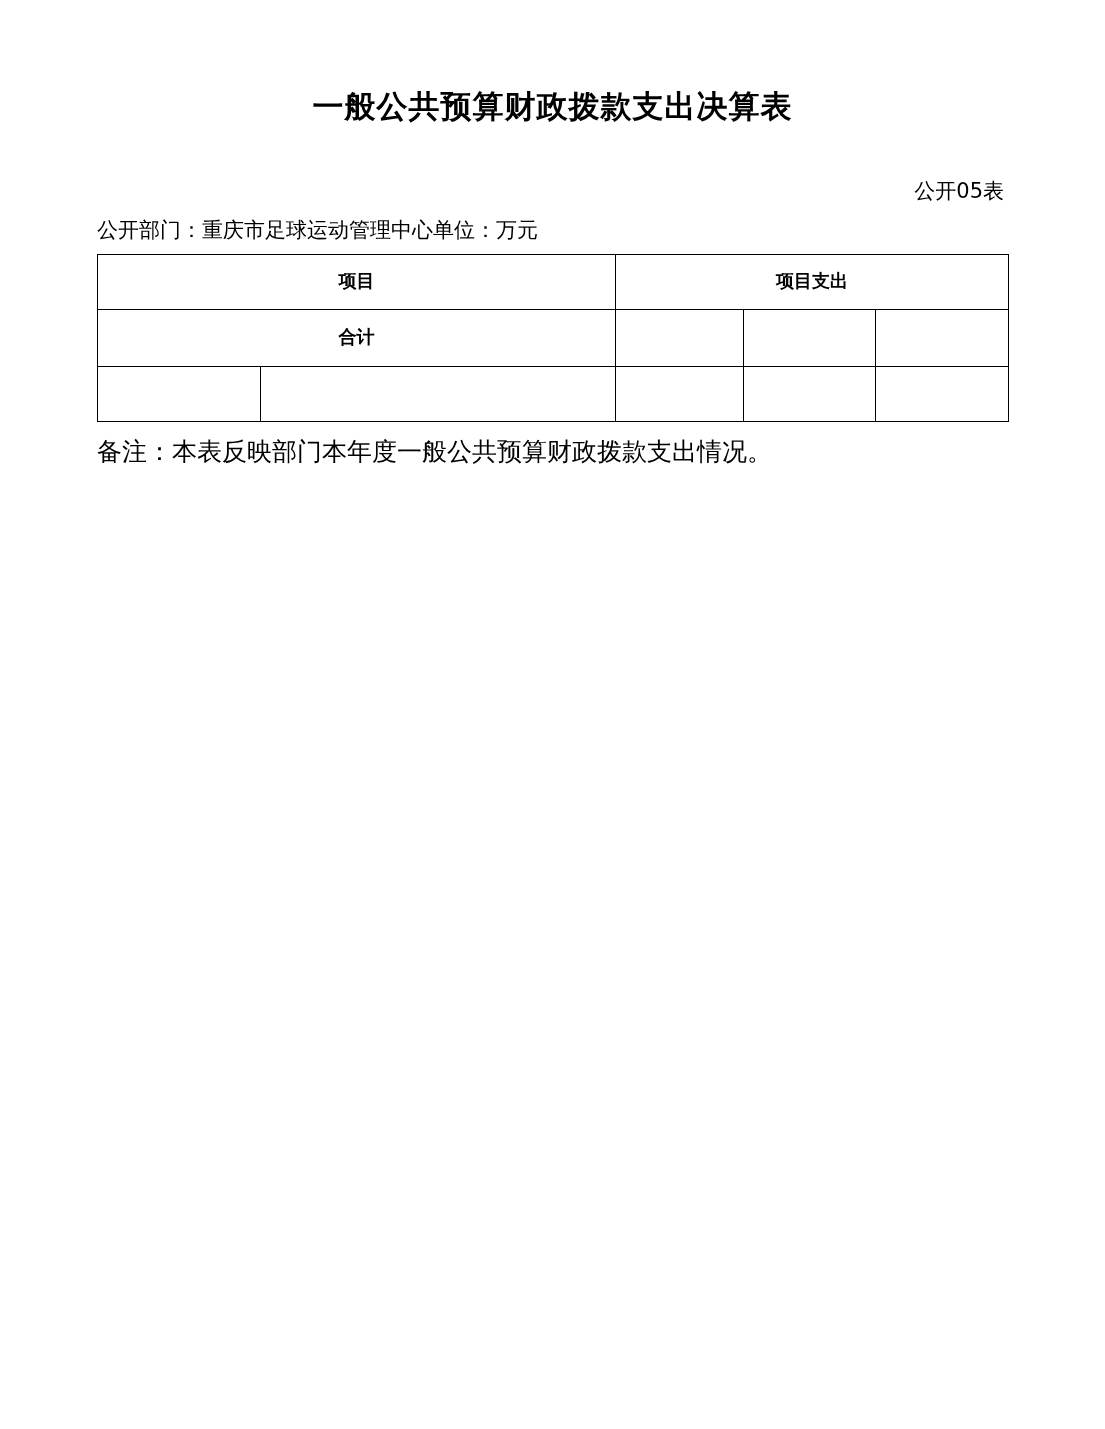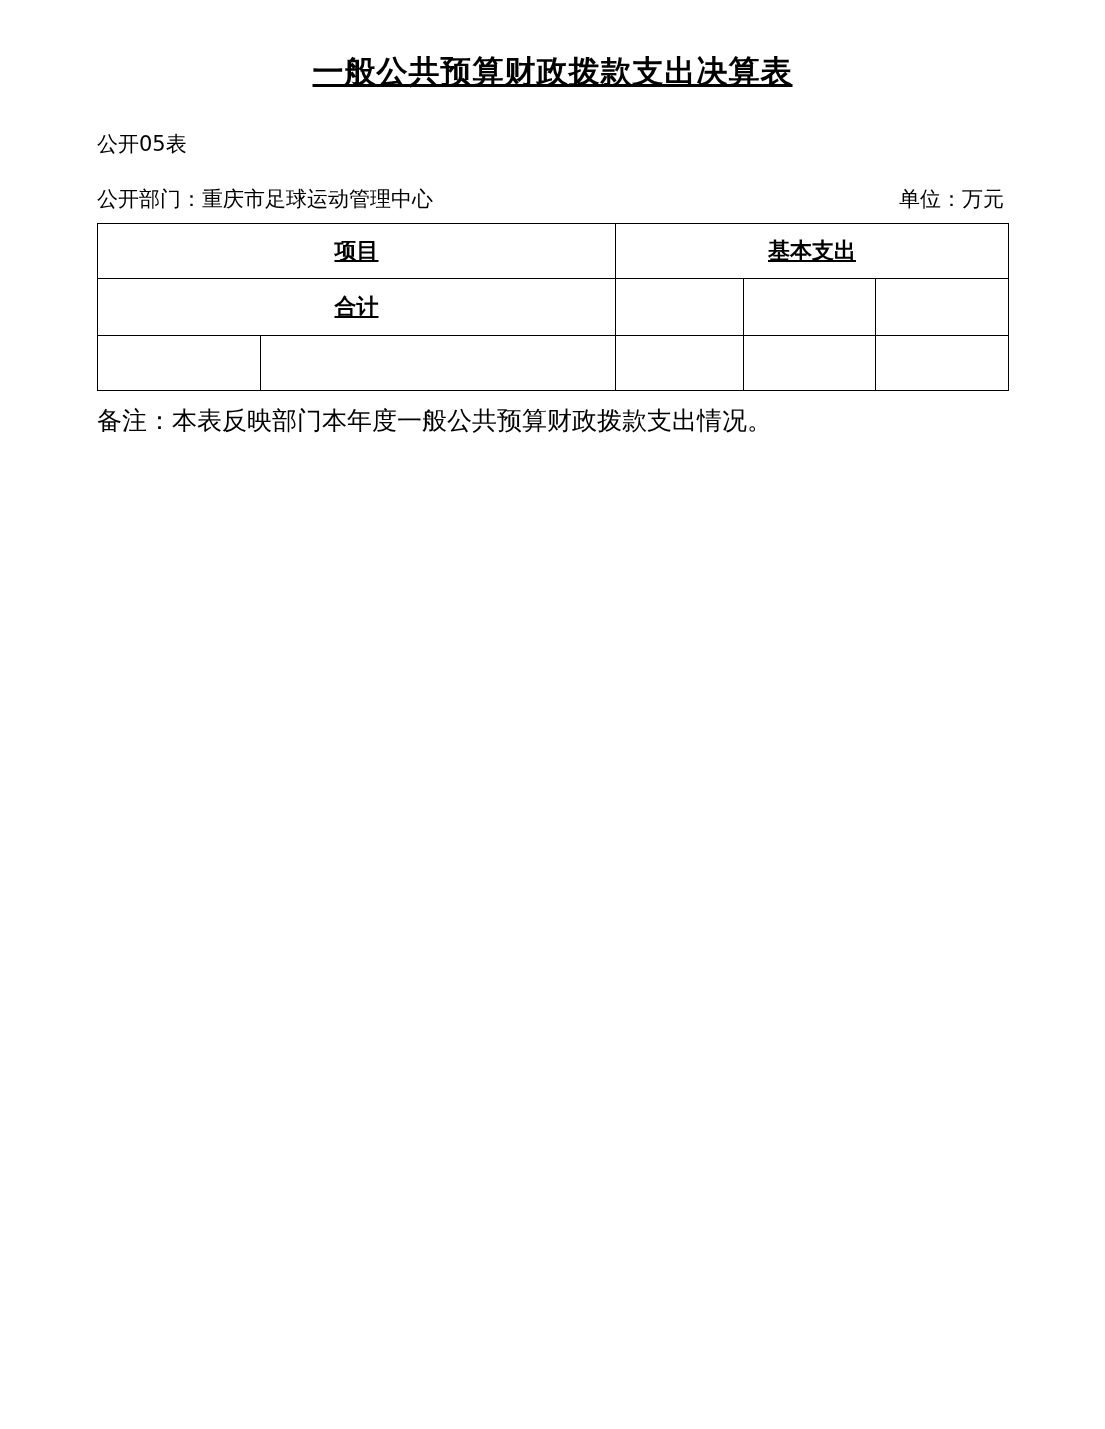--- a/index.html
+++ b/index.html
@@ -20,60 +20,59 @@
     width: 1105px;
     height: 1429px;
     box-sizing: border-box;
     padding: 0 97px;
   }
   .doc-title {
     text-align: center;
     font-size: 31px;
     font-weight: bold;
     letter-spacing: 1px;
-    margin-top: 53px;
+    margin-top: 88px;
     line-height: 1.2;
-    text-decoration: underline;
   }
   .sheet-no {
+    text-align: right;
     font-size: 21px;
-    margin-top: 42px;
+    margin-top: 54px;
     padding-right: 4px;
     line-height: 1.2;
   }
   .meta-row {
     display: flex;
-    justify-content: space-between;
+    justify-content: flex-start;
     align-items: flex-end;
     font-size: 21px;
-    margin-top: 30px;
+    margin-top: 14px;
     line-height: 1.2;
   }
   .meta-left {
     white-space: nowrap;
   }
   .meta-right {
     white-space: nowrap;
     padding-right: 4px;
   }
   table.budget {
     margin-top: 10px;
     border-collapse: collapse;
     width: 911px;
     table-layout: fixed;
   }
   table.budget td {
     border: 1.5px solid #000000;
     text-align: center;
     vertical-align: middle;
-    font-size: 22px;
+    font-size: 18px;
     font-weight: bold;
     padding: 4px 6px;
     line-height: 1.35;
-    text-decoration: underline;
   }
   td.h-project   { height: 46px; }
   td.h-sub       { height: 130px; }
   td.h-total     { height: 48px; }
   td.h-empty     { height: 46px; }
   .col-code   { width: 163px; }
   .col-name   { width: 355px; }
   .col-sum    { width: 128px; }
   .col-basic  { width: 132px; }
   .col-item   { width: 133px; }
@@ -101,21 +100,21 @@
     <colgroup>
       <col class="col-code">
       <col class="col-name">
       <col class="col-sum">
       <col class="col-basic">
       <col class="col-item">
     </colgroup>
     <tbody>
       <tr>
         <td class="h-project" colspan="2">项目</td>
-        <td class="h-project" colspan="3">基本支出</td>
+        <td class="h-project" colspan="3">项目支出</td>
       </tr>
       <tr>
         <td class="h-total" colspan="2">合计</td>
         <td class="h-total"></td>
         <td class="h-total"></td>
         <td class="h-total"></td>
       </tr>
       <tr>
         <td class="h-empty"></td>
         <td class="h-empty"></td>

